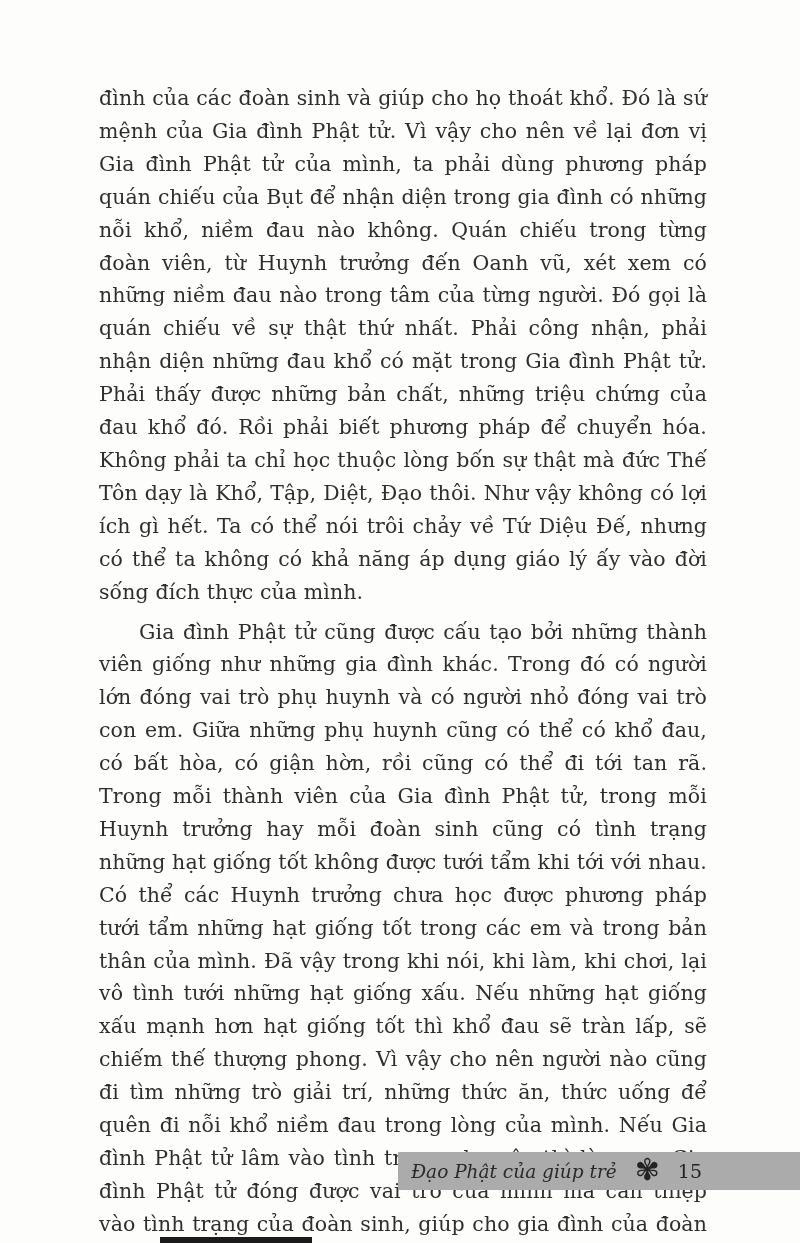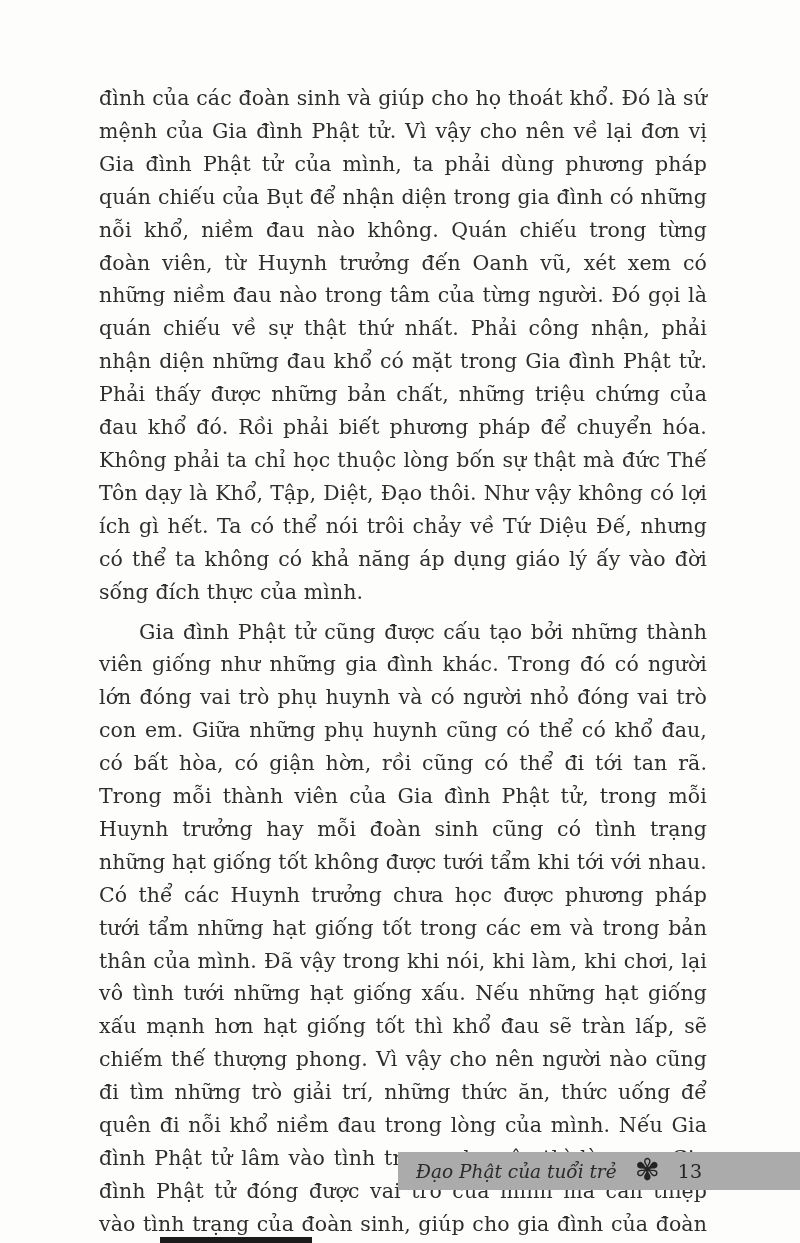--- a/index.html
+++ b/index.html
@@ -83,20 +83,20 @@
 <body>
 
 <div class="page">
 
   <div class="text-block">
     <p>đình của các đoàn sinh và giúp cho họ thoát khổ. Đó là sứ mệnh của Gia đình Phật tử. Vì vậy cho nên về lại đơn vị Gia đình Phật tử của mình, ta phải dùng phương pháp quán chiếu của Bụt để nhận diện trong gia đình có những nỗi khổ, niềm đau nào không. Quán chiếu trong từng đoàn viên, từ Huynh trưởng đến Oanh vũ, xét xem có những niềm đau nào trong tâm của từng người. Đó gọi là quán chiếu về sự thật thứ nhất. Phải công nhận, phải nhận diện những đau khổ có mặt trong Gia đình Phật tử. Phải thấy được những bản chất, những triệu chứng của đau khổ đó. Rồi phải biết phương pháp để chuyển hóa. Không phải ta chỉ học thuộc lòng bốn sự thật mà đức Thế Tôn dạy là Khổ, Tập, Diệt, Đạo thôi. Như vậy không có lợi ích gì hết. Ta có thể nói trôi chảy về Tứ Diệu Đế, nhưng có thể ta không có khả năng áp dụng giáo lý ấy vào đời sống đích thực của mình.</p>
     <p class="indented">Gia đình Phật tử cũng được cấu tạo bởi những thành viên giống như những gia đình khác. Trong đó có người lớn đóng vai trò phụ huynh và có người nhỏ đóng vai trò con em. Giữa những phụ huynh cũng có thể có khổ đau, có bất hòa, có giận hờn, rồi cũng có thể đi tới tan rã. Trong mỗi thành viên của Gia đình Phật tử, trong mỗi Huynh trưởng hay mỗi đoàn sinh cũng có tình trạng những hạt giống tốt không được tưới tẩm khi tới với nhau. Có thể các Huynh trưởng chưa học được phương pháp tưới tẩm những hạt giống tốt trong các em và trong bản thân của mình. Đã vậy trong khi nói, khi làm, khi chơi, lại vô tình tưới những hạt giống xấu. Nếu những hạt giống xấu mạnh hơn hạt giống tốt thì khổ đau sẽ tràn lấp, sẽ chiếm thế thượng phong. Vì vậy cho nên người nào cũng đi tìm những trò giải trí, những thức ăn, thức uống để quên đi nỗi khổ niềm đau trong lòng của mình. Nếu Gia đình Phật tử lâm vào tình trạng như vậy thì làm sao Gia đình Phật tử đóng được vai trò của mình mà can thiệp vào tình trạng của đoàn sinh, giúp cho gia đình của đoàn sinh đó bớt khổ?</p>
   </div>
 
   <div class="footer-bar">
-    <span class="running-title">Đạo Phật của tuổi trẻ</span>
+    <span class="running-title">Đạo Phật của giúp trẻ</span>
     <span class="ornament">✾</span>
-    <span class="page-number">13</span>
+    <span class="page-number">15</span>
   </div>
 
   <div class="scan-artifact-bar"></div>
 
 </div>
 
 </body></html>

